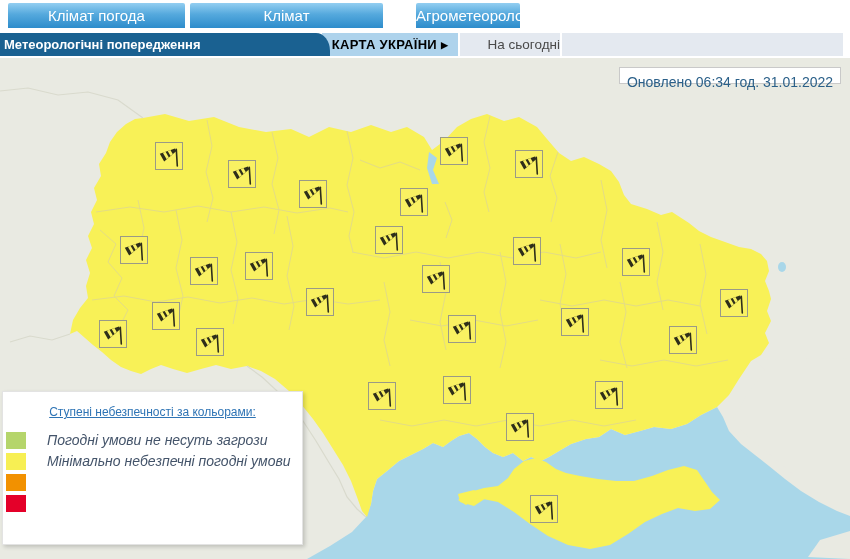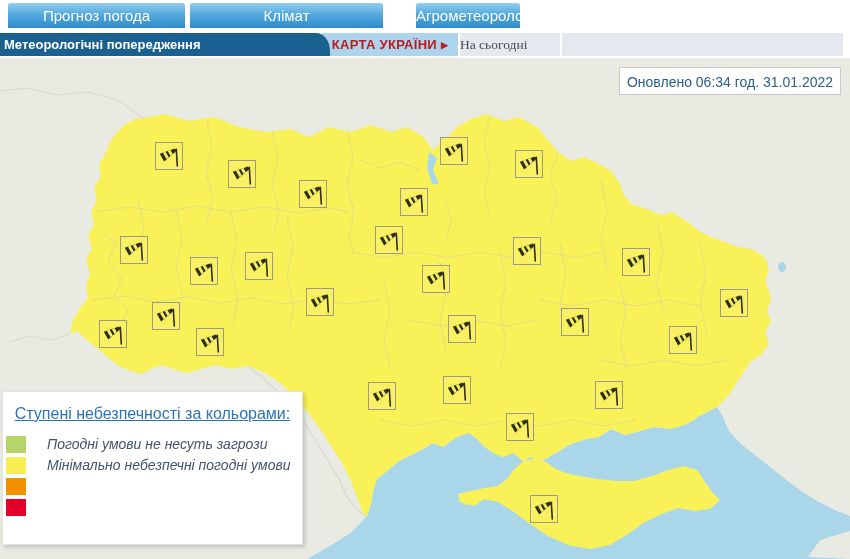--- a/index.html
+++ b/index.html
@@ -22,62 +22,62 @@
   .nav-btn:nth-child(5){left:658px;width:190px;}
   
   .subnav{position:absolute;left:0;top:31px;width:850px;height:25px;background:#fff;}
   .tab-active{
     position:absolute;left:0;top:2px;width:330px;height:23px;line-height:23px;
     background:var(--tab-bg);color:#fff;font-weight:bold;font-size:13px;
     padding-left:4px;box-sizing:border-box;border-top-right-radius:14px 18px;z-index:3;cursor:pointer;
   }
   .map-btn{
     position:absolute;left:322px;top:2px;width:136px;height:23px;line-height:23px;
-    background:var(--mapbtn-bg);color:#b91c1c;font-weight:bold;font-size:13px;
+    background:var(--mapbtn-bg);color:#000000;font-weight:bold;font-size:13px;
     text-align:center;z-index:2;cursor:pointer;letter-spacing:.3px;
   }
   .map-btn .arrow{font-size:9px;vertical-align:1px;}
   .today-btn{
     position:absolute;left:460px;top:2px;width:100px;height:23px;line-height:23px;
-    background:var(--row2-bg);color:#4a4a4a;font-size:13.5px;text-align:left;cursor:pointer;font-family:Liberation Serif, serif;
+    background:var(--row2-bg);color:#4a4a4a;font-size:13.5px;text-align:right;cursor:pointer;
   }
   .row2-filler{position:absolute;left:562px;top:2px;width:281px;height:23px;background:var(--row2-bg);}
   
   .map-wrap{position:absolute;left:0;top:58px;width:850px;height:501px;}
   .map-wrap svg.basemap{position:absolute;left:0;top:0;}
   
   .marker{
     position:absolute;width:28px;height:28px;box-sizing:border-box;
     border:1px solid var(--marker-border);background:var(--marker-bg);z-index:4;cursor:pointer;
   }
   .marker svg{display:block;margin:0 auto;}
   
   .updated{
-    position:absolute;left:619px;top:9px;width:222px;height:28px;line-height:28px;
+    position:absolute;left:619px;top:9px;width:222px;height:17px;line-height:28px;
     background:#fff;border:1px solid #c9c9c9;text-align:center;
     color:var(--updated-color);font-size:14px;z-index:6;box-sizing:border-box;
   }
   
   .legend{
     position:absolute;left:2px;top:333px;width:301px;height:154px;background:#fff;
     border:1px solid #e3e3e3;box-shadow:2px 2px 4px rgba(0,0,0,.18);z-index:6;box-sizing:border-box;
   }
   .legend-title{
     margin:13px 0 12px 0;text-align:center;color:var(--legend-title-color);
-    font-size:16px;text-decoration:underline;
+    font-size:12px;text-decoration:underline;
   }
   .legend-row{display:flex;align-items:center;height:18px;margin:0 0 3px 0;}
   .legend-swatch{width:20px;height:17px;margin-left:3px;flex:0 0 20px;}
   .legend-label{margin-left:21px;font-size:14px;color:var(--legend-text-color);white-space:nowrap;font-style:italic;}
 </style>
 </head>
 <body style="--btn-top: #93cef1; --btn-mid: #55a9dd; --btn-bot: #2d8ccb; --tab-bg: #1a6191; --mapbtn-bg: #aed3ec; --row2-bg: #e4e9f0; --updated-color: #2b6089; --legend-title-color: #2e74b5; --legend-text-color: #44546a; --marker-bg: #f9f162; --marker-border: #9a9a86;">
 
 <div class="topnav">
-    <div class="nav-btn">Прогноз погода</div>
+    <div class="nav-btn">Клімат погода</div>
     <div class="nav-btn">Клімат</div>
     <div class="nav-btn">Агрометеорологія</div>
   </div>
 
 <div class="subnav">
   <div class="tab-active">Метеорологічні попередження</div>
   <div class="map-btn">
     <span>КАРТА УКРАЇНИ</span>
     <span class="arrow">▶</span>
   </div>

